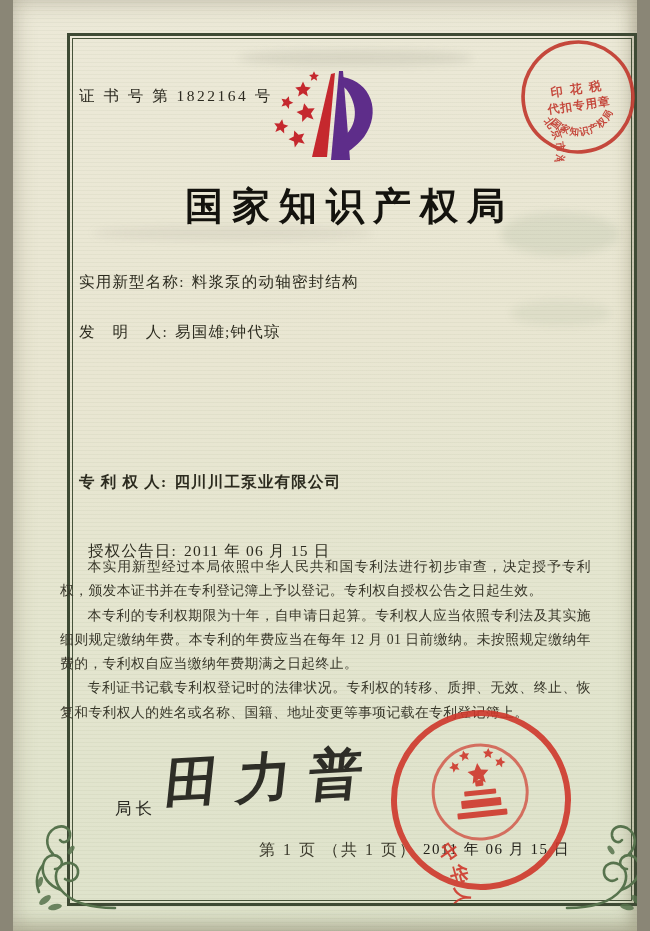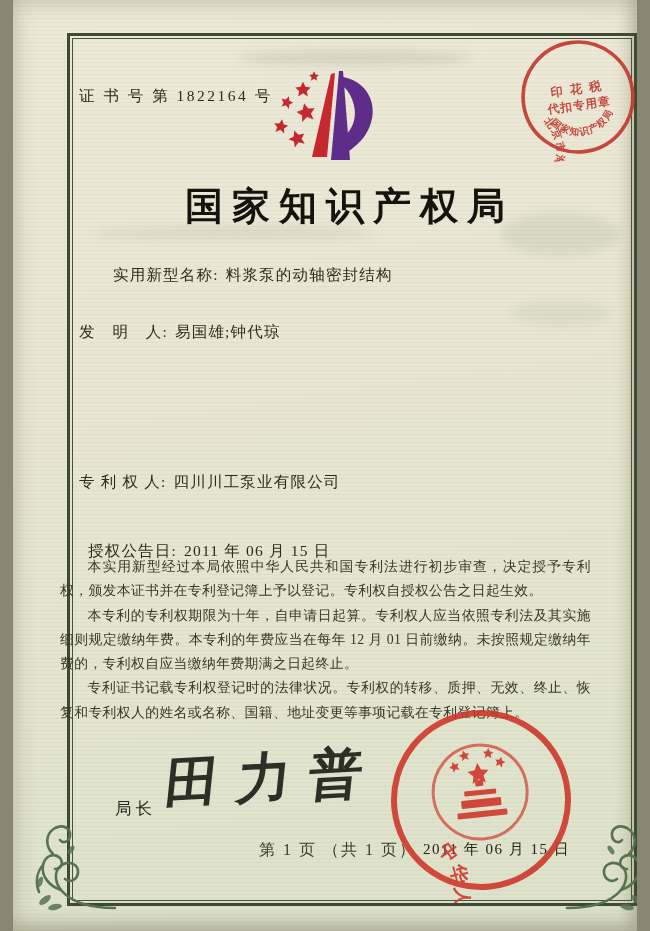--- a/index.html
+++ b/index.html
@@ -115,27 +115,27 @@
     </text>
     <text fill="#c23b30" font-size="9.5" letter-spacing="1" font-weight="700" font-family="'Liberation Serif',serif">
       <textPath href="#taxArcBottom" startOffset="0">国家知识产权局</textPath>
     </text>
     <text x="60" y="56" text-anchor="middle" fill="#c23b30" font-size="12" font-weight="700" letter-spacing="2">印 花 税</text>
     <text x="60" y="72" text-anchor="middle" fill="#c23b30" font-size="11.5" font-weight="700" letter-spacing="1">代扣专用章</text>
   </svg>
 
   <div class="title">国家知识产权局</div>
 
-  <div class="field-row" style="top:265px;margin-left:34px;">
+  <div class="field-row" style="top:272px;">
     <span class="lbl">实用新型名称:</span><span>料浆泵的动轴密封结构</span>
   </div>
   <div class="field-row" style="top:322px;">
     <span class="lbl">发　明　人:</span><span>易国雄;钟代琼</span>
   </div>
-  <div class="field-row" style="top:472px;">
+  <div class="field-row" style="top:472px;font-weight:bold;">
     <span class="lbl">专 利 权 人:</span><span>四川川工泵业有限公司</span>
   </div>
   <div class="field-row" style="top:541px;margin-left:9px;">
     <span class="lbl">授权公告日:</span><span>2011 年 06 月 15 日</span>
   </div>
 
   <div class="body-text">
     <p>本实用新型经过本局依照中华人民共和国专利法进行初步审查，决定授予专利权，颁发本证书并在专利登记簿上予以登记。专利权自授权公告之日起生效。</p>
     <p>本专利的专利权期限为十年，自申请日起算。专利权人应当依照专利法及其实施细则规定缴纳年费。本专利的年费应当在每年 12 月 01 日前缴纳。未按照规定缴纳年费的，专利权自应当缴纳年费期满之日起终止。</p>
     <p>专利证书记载专利权登记时的法律状况。专利权的转移、质押、无效、终止、恢复和专利权人的姓名或名称、国籍、地址变更等事项记载在专利登记簿上。</p>

